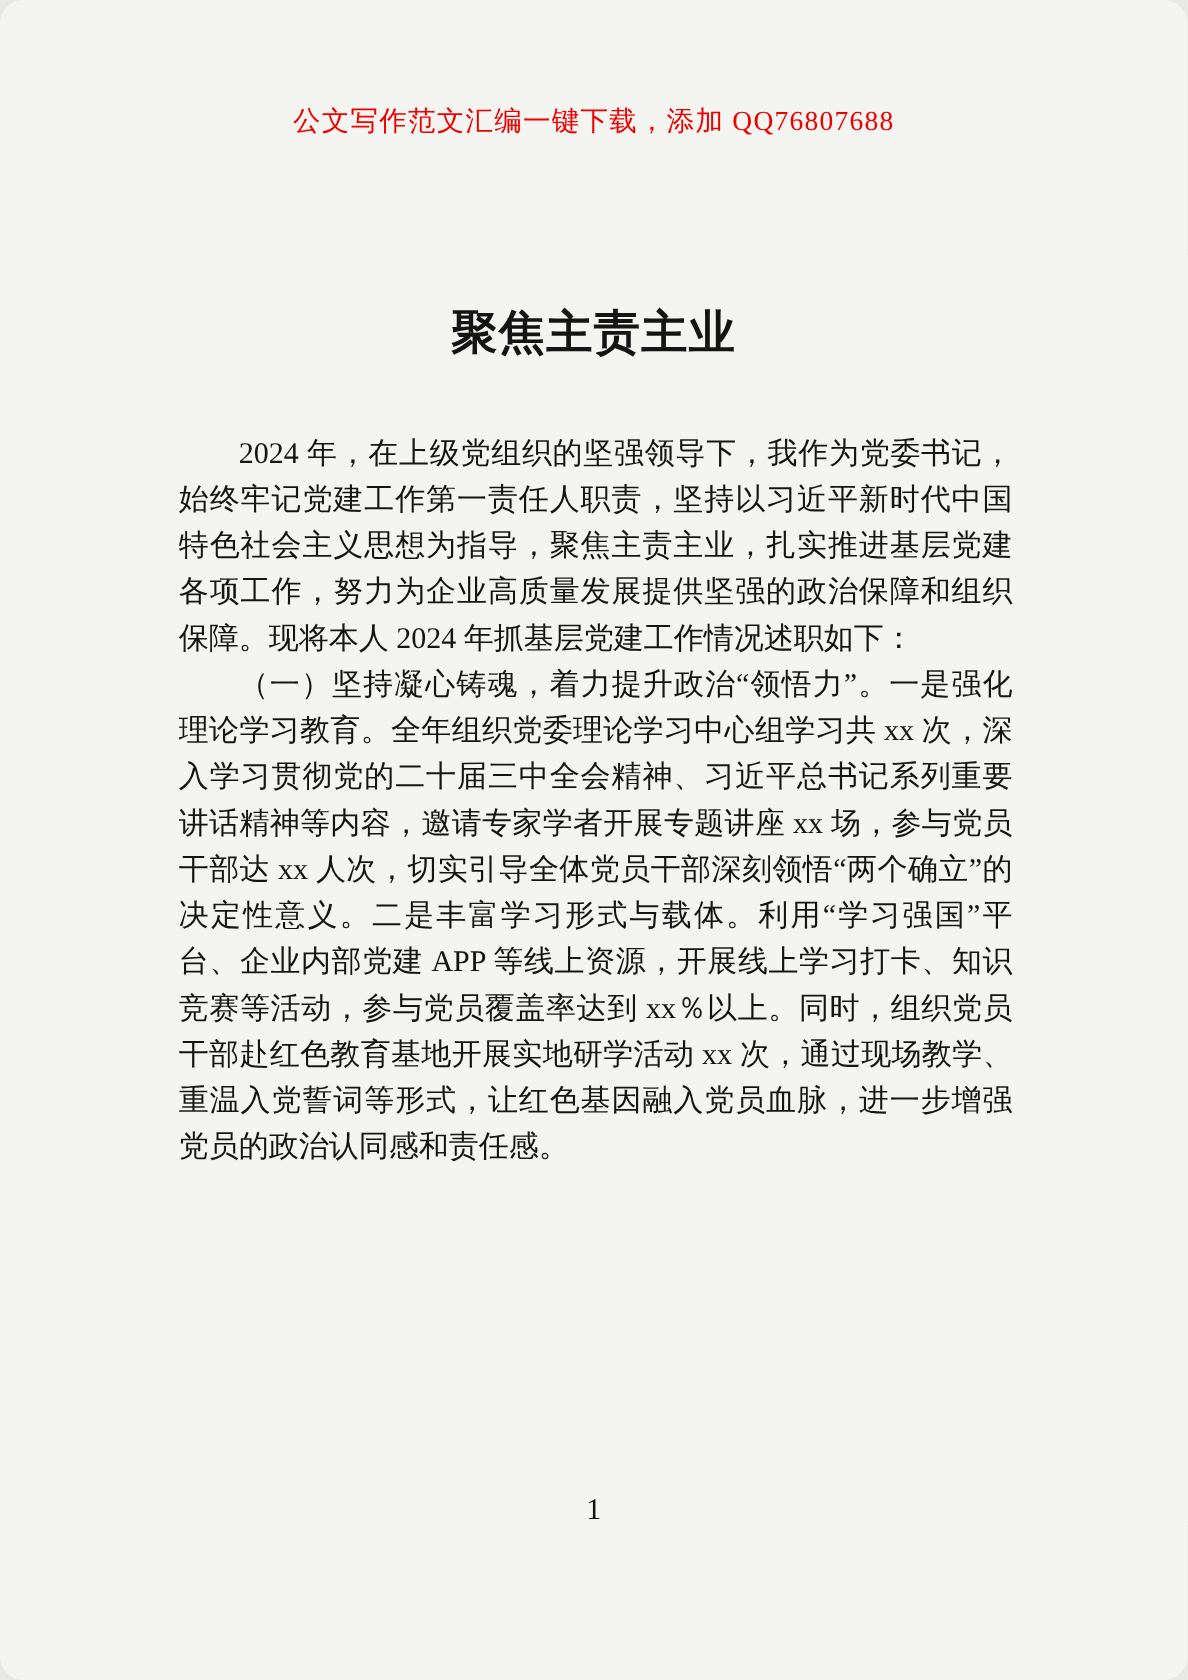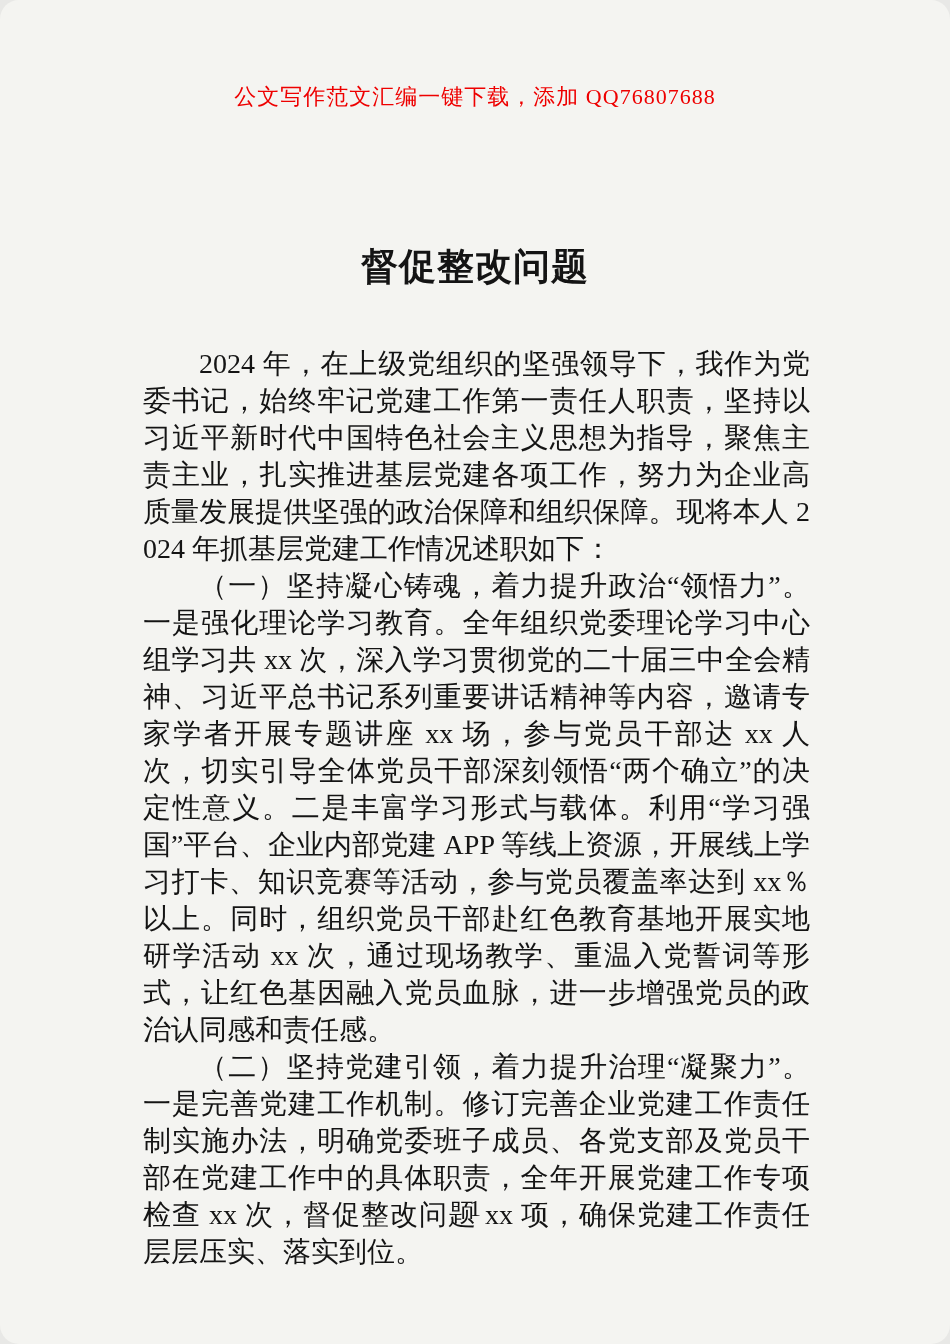--- a/index.html
+++ b/index.html
@@ -29,21 +29,21 @@
   .doc-title {
     margin: 53px 110px 0 110px;
     font-size: 37px;
     font-weight: 700;
     line-height: 68px;
     text-align: center;
     letter-spacing: 1px;
   }
   .doc-body {
     margin: 44px 140px 0 143px;
-    font-size: 28px;
+    font-size: 24px;
     line-height: 37px;
     text-align: justify;
     text-justify: inter-ideograph;
   }
   .para {
     margin: 0;
     text-indent: 2em;
     word-break: break-all;
   }
   .page-number {
@@ -57,24 +57,23 @@
 </style>
 </head>
 <body>
 
 <div class="page">
 
   <div class="header-notice" style="color: rgb(238, 0, 0);">公文写作范文汇编一键下载，添加 QQ76807688</div>
 
   <h1 class="doc-title">
     <br>
-    <span>督促整改问题</span>
+    <span>聚焦主责主业</span>
   </h1>
 
   <div class="doc-body" id="doc-body">
       <p class="para">2024 年，在上级党组织的坚强领导下，我作为党委书记，始终牢记党建工作第一责任人职责，坚持以习近平新时代中国特色社会主义思想为指导，聚焦主责主业，扎实推进基层党建各项工作，努力为企业高质量发展提供坚强的政治保障和组织保障。现将本人 2024 年抓基层党建工作情况述职如下：</p>
       <p class="para">（一）坚持凝心铸魂，着力提升政治“领悟力”。一是强化理论学习教育。全年组织党委理论学习中心组学习共 xx 次，深入学习贯彻党的二十届三中全会精神、习近平总书记系列重要讲话精神等内容，邀请专家学者开展专题讲座 xx 场，参与党员干部达 xx 人次，切实引导全体党员干部深刻领悟“两个确立”的决定性意义。二是丰富学习形式与载体。利用“学习强国”平台、企业内部党建 APP 等线上资源，开展线上学习打卡、知识竞赛等活动，参与党员覆盖率达到 xx％以上。同时，组织党员干部赴红色教育基地开展实地研学活动 xx 次，通过现场教学、重温入党誓词等形式，让红色基因融入党员血脉，进一步增强党员的政治认同感和责任感。</p>
-      <p class="para">（二）坚持党建引领，着力提升治理“凝聚力”。一是完善党建工作机制。修订完善企业党建工作责任制实施办法，明确党委班子成员、各党支部及党员干部在党建工作中的具体职责，全年开展党建工作专项检查 xx 次，督促整改问题 xx 项，确保党建工作责任层层压实、落实到位。</p>
     </div>
 
   <div class="page-number">1</div>
 
 </div>
 
 </body></html>

